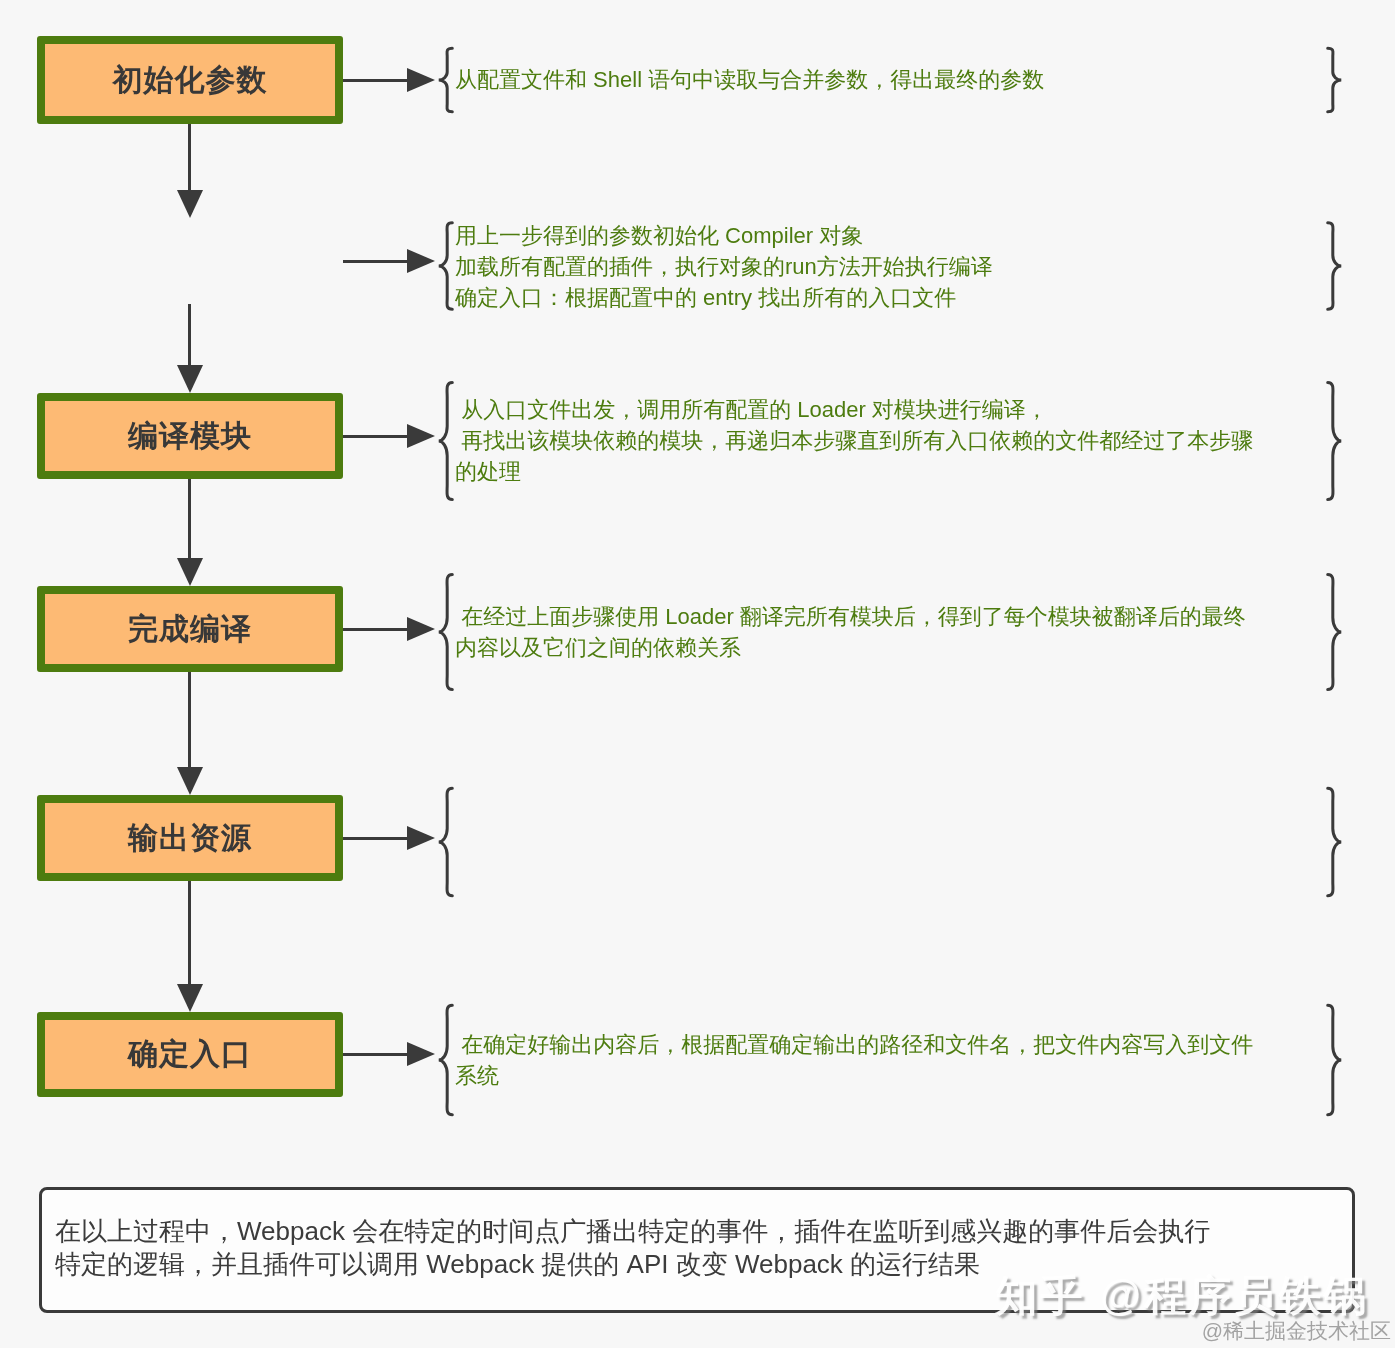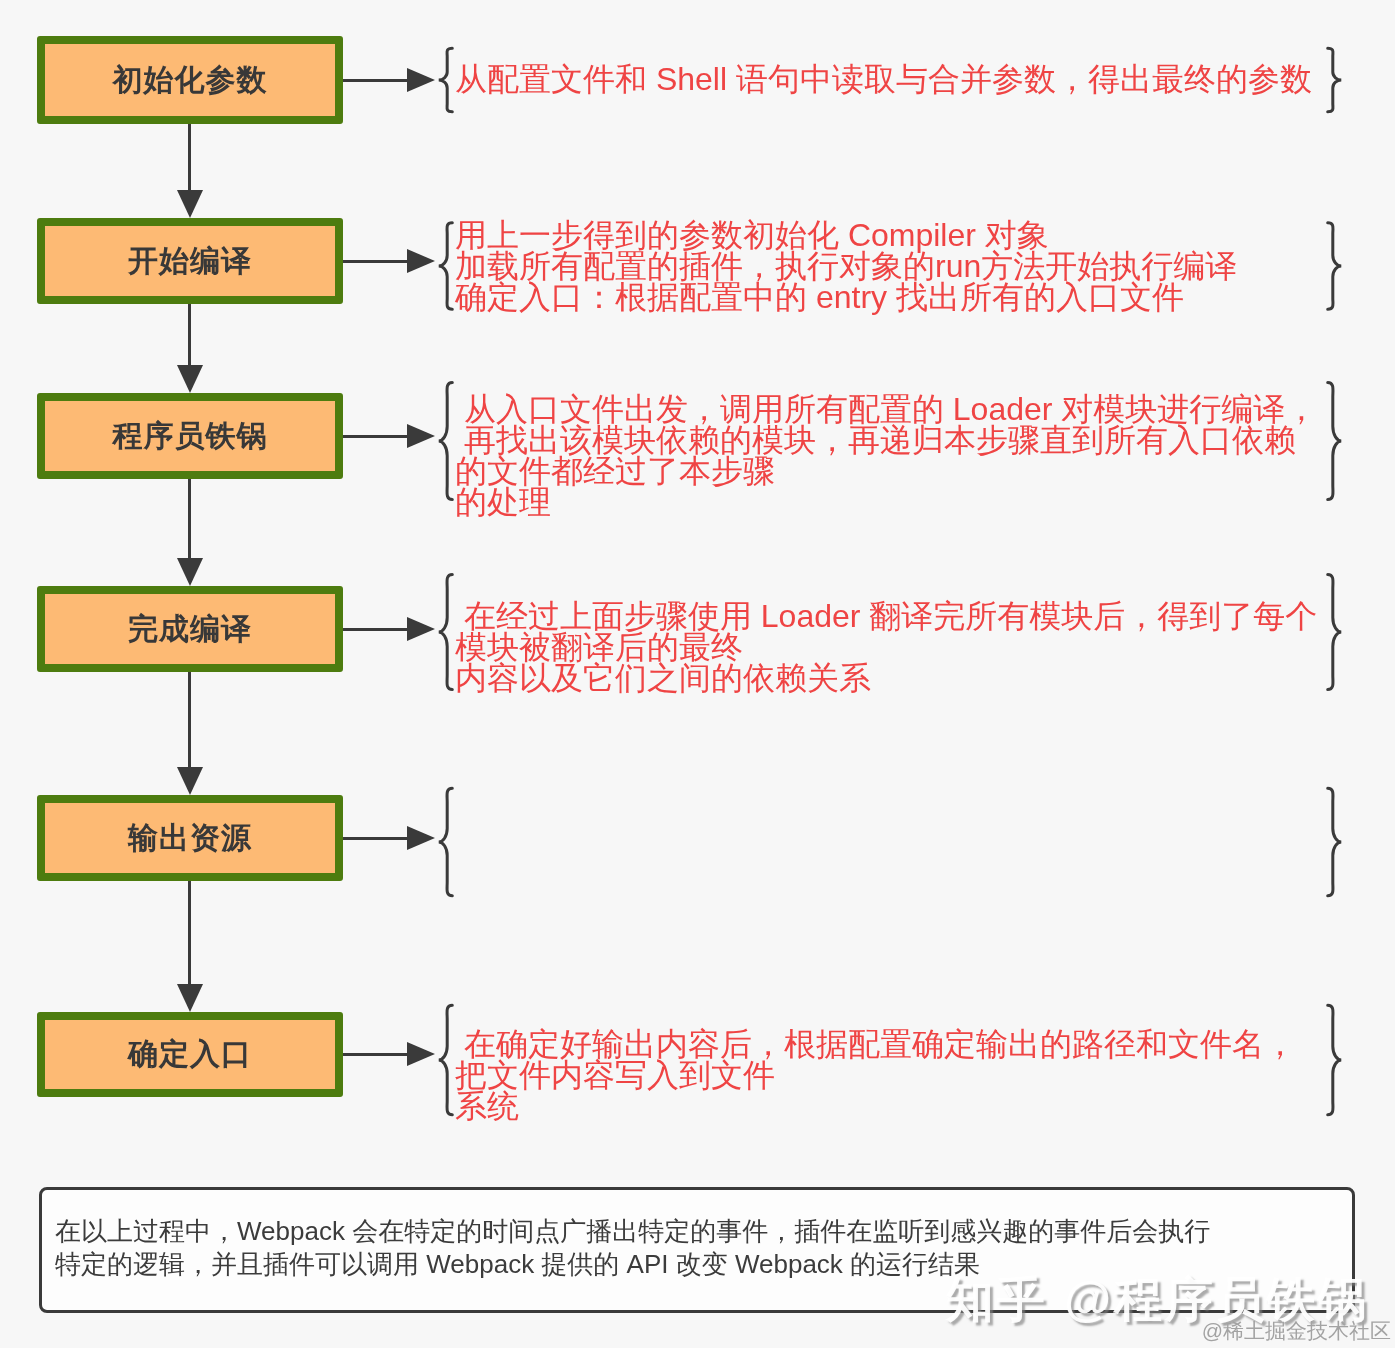--- a/index.html
+++ b/index.html
@@ -46,36 +46,36 @@
   .brace{
     position:absolute;width:17px;overflow:visible;
   }
   .brace path{
     fill:none;stroke:#3a3a3a;stroke-width:3;
     stroke-linecap:round;
     vector-effect:non-scaling-stroke;
   }
   .desc{
     position:absolute;left:455px;width:868px;
-    font-size:32px;line-height:31px;color:#ef4444;
+    font-size:22px;line-height:31px;color:#4d7c0f;
   }
   .desc div{white-space:pre-wrap;}
   .note{
     position:absolute;left:39px;top:1187px;
     width:1316px;height:126px;
     box-sizing:border-box;
     border:3px solid #3a3a3a;border-radius:8px;
     background:#fdfdfd;
     padding:25px 14px 0 13px;
     font-size:26px;line-height:33px;color:#3c3c3c;
   }
   .note div{white-space:pre-wrap;}
   .wm-zhihu{
     position:absolute;right:26px;top:1268px;
-    font-size:48px;font-weight:700;letter-spacing:3px;
+    font-size:42px;font-weight:700;letter-spacing:3px;
     color:rgba(255,255,255,0.95);
     text-shadow:3px 3px 2px rgba(128,128,128,0.65);
     z-index:5;
   }
   .wm-juejin{
     position:absolute;right:4px;top:1317px;
     font-size:21px;color:#a3a3a3;
     z-index:5;
   }
 </style>
@@ -94,41 +94,38 @@
     </svg>
   <div class="desc" style="top:64px">
     <div>从配置文件和 Shell 语句中读取与合并参数，得出最终的参数</div>
   </div>
   <svg class="brace" style="left:1326px;top:47px;height:66px" viewBox="0 0 20 100" preserveAspectRatio="none">
       <path d="M2 2 C10 2 8 8 8 14 L8 38 C8 45 13 50 18 50 C13 50 8 55 8 62 L8 86 C8 92 10 98 2 98"></path>
     </svg>
   <div class="vline" style="left:188px;top:124px;height:68px"></div>
   <div class="vhead" style="left:177px;top:190px"></div>
 
-  <div class="step" style="top:218px;height:86px">
-    <span class="step-label">开始编译</span>
-  </div>
   <div class="hline" style="left:343px;top:260px"></div>
   <div class="hhead" style="left:407px;top:249px"></div>
   <svg class="brace" style="left:437px;top:221px;height:90px" viewBox="0 0 20 100" preserveAspectRatio="none">
       <path d="M18 2 C10 2 12 8 12 14 L12 38 C12 45 7 50 2 50 C7 50 12 55 12 62 L12 86 C12 92 10 98 18 98"></path>
     </svg>
   <div class="desc" style="top:220px">
     <div>用上一步得到的参数初始化 Compiler 对象</div>
     <div>加载所有配置的插件，执行对象的run方法开始执行编译</div>
     <div>确定入口：根据配置中的 entry 找出所有的入口文件</div>
   </div>
   <svg class="brace" style="left:1326px;top:221px;height:90px" viewBox="0 0 20 100" preserveAspectRatio="none">
       <path d="M2 2 C10 2 8 8 8 14 L8 38 C8 45 13 50 18 50 C13 50 8 55 8 62 L8 86 C8 92 10 98 2 98"></path>
     </svg>
   <div class="vline" style="left:188px;top:304px;height:63px"></div>
   <div class="vhead" style="left:177px;top:365px"></div>
 
   <div class="step" style="top:393px;height:86px">
-    <span class="step-label">程序员铁锅</span>
+    <span class="step-label">编译模块</span>
   </div>
   <div class="hline" style="left:343px;top:435px"></div>
   <div class="hhead" style="left:407px;top:424px"></div>
   <svg class="brace" style="left:437px;top:380px;height:122px" viewBox="0 0 20 100" preserveAspectRatio="none">
       <path d="M18 2 C10 2 12 8 12 14 L12 38 C12 45 7 50 2 50 C7 50 12 55 12 62 L12 86 C12 92 10 98 18 98"></path>
     </svg>
   <div class="desc" style="top:394px">
     <div> 从入口文件出发，调用所有配置的 Loader 对模块进行编译，</div>
     <div> 再找出该模块依赖的模块，再递归本步骤直到所有入口依赖的文件都经过了本步骤</div>
     <div>的处理</div>

